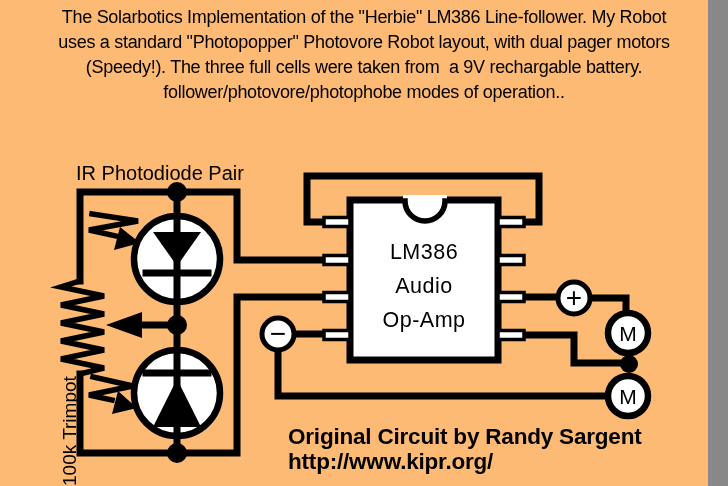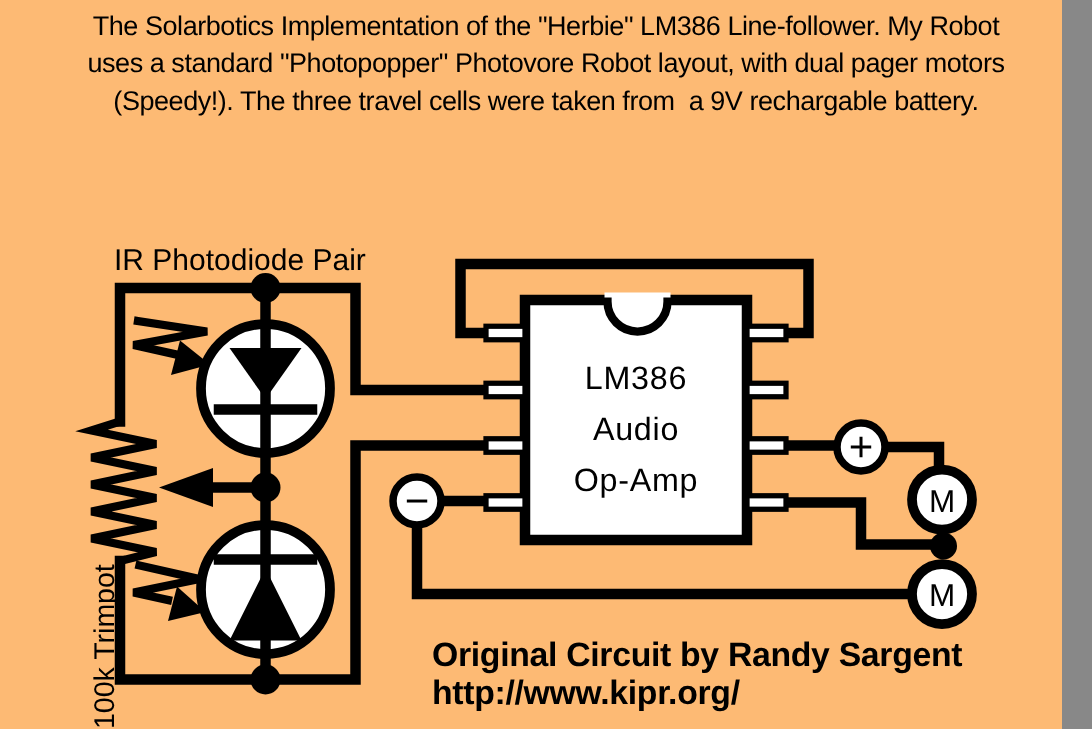--- a/index.html
+++ b/index.html
@@ -32,21 +32,22 @@
   .lbl-credit{font-size:22.5px;font-weight:bold;letter-spacing:-0.2px;}
 </style>
 </head>
 <body>
 
 <div class="page">
 
   <div class="intro">
     <div class="intro-line">The Solarbotics Implementation of the "Herbie" LM386 Line-follower. My Robot</div>
     <div class="intro-line">uses a standard "Photopopper" Photovore Robot layout, with dual pager motors</div>
-    <div class="intro-line">(Speedy!). The three travel cells were taken from  a 9V rechargable battery.</div>
+    <div class="intro-line">(Speedy!). The three full cells were taken from  a 9V rechargable battery.</div>
+    <div class="intro-line">follower/photovore/photophobe modes of operation..</div>
   </div>
 
   <svg class="circuit" width="728" height="486" viewBox="0 0 728 486">
 
     <circle class="ring" cx="177" cy="259" r="43"></circle>
     <circle class="ring" cx="177" cy="393" r="43"></circle>
 
     <polyline class="w" points="177,192 80,192 80,281"></polyline>
     <polyline class="w5" points="80,281 61,287 104,296 61,305 104,314 61,323 104,332 61,341 104,350 61,359 104,368 80,374"></polyline>
     <polyline class="w" points="80,374 80,453 237,453 237,297 326,297"></polyline>

